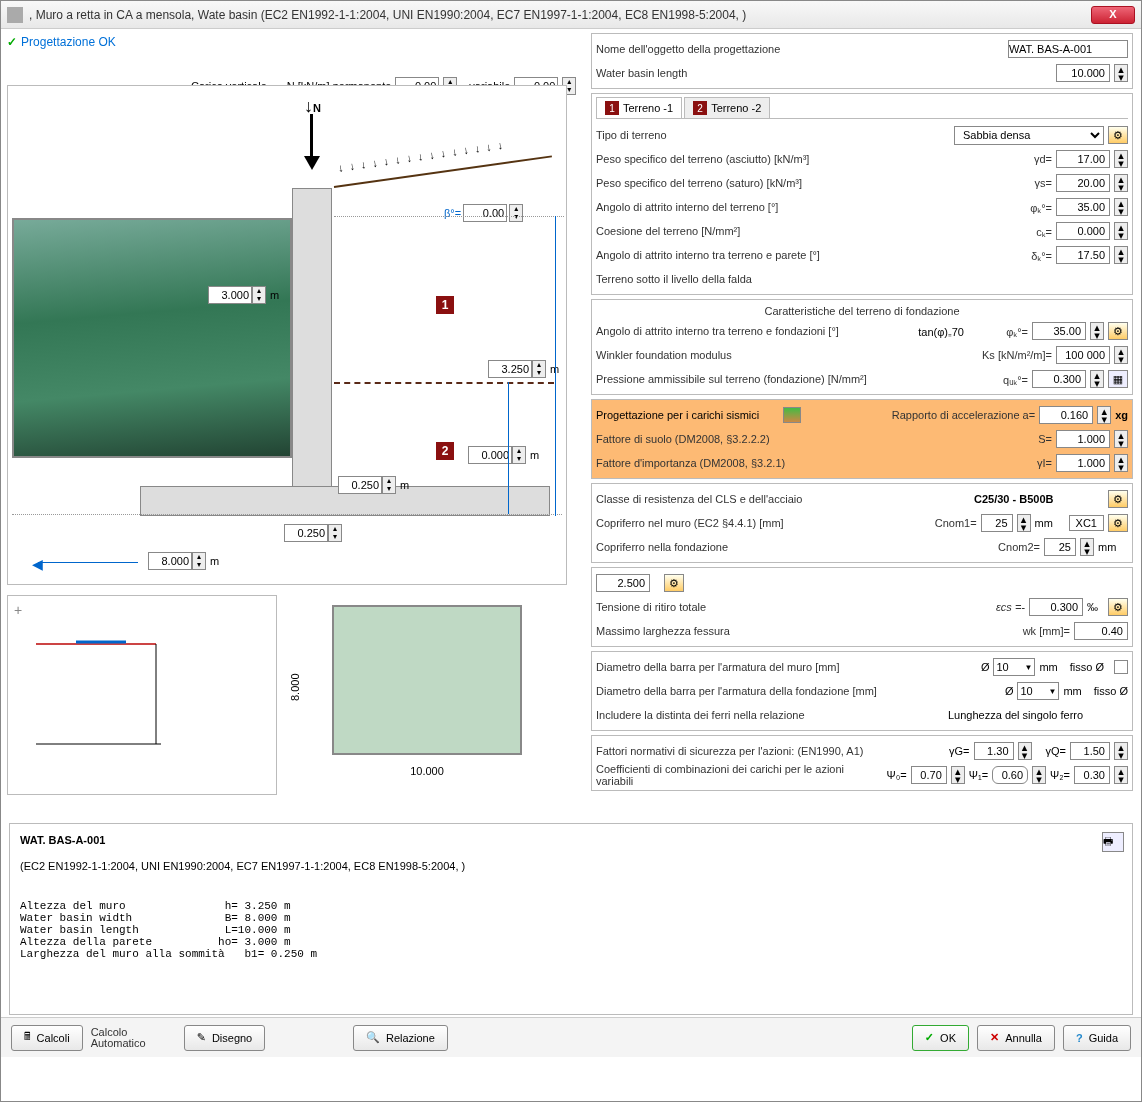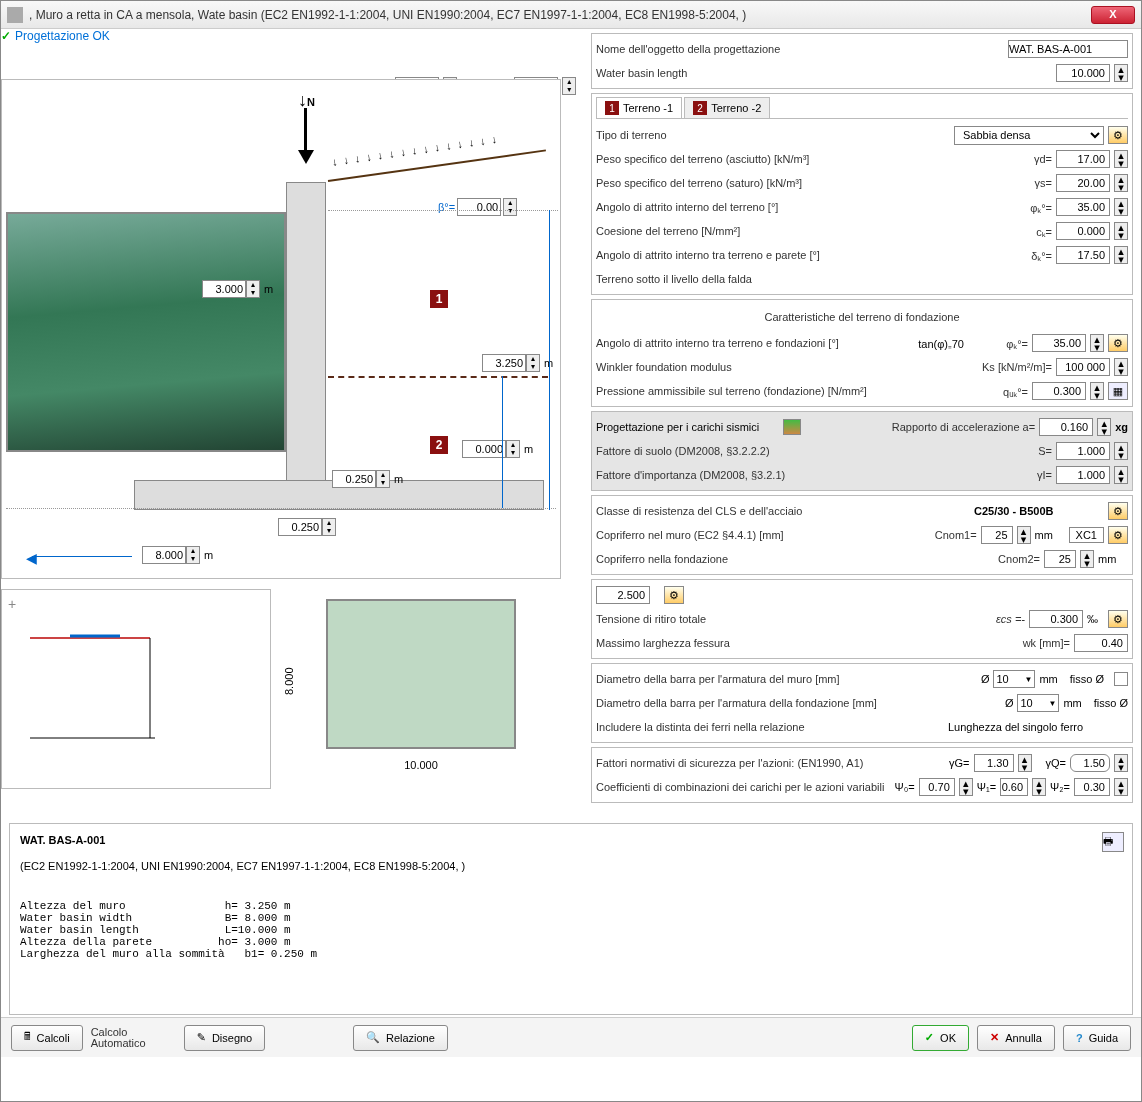--- a/index.html
+++ b/index.html
@@ -2,21 +2,21 @@
 <html><head>
 <meta charset="utf-8">
 <style>
 * { box-sizing: border-box; margin: 0; padding: 0; font-family: Tahoma, Arial, sans-serif; font-size: 11px; }
 body { background: #fff; width: 1142px; height: 1102px; position: relative; border: 1px solid #888; }
 .titlebar { height: 28px; background: linear-gradient(#f8f8f8,#e8e8e8); border-bottom: 1px solid #ccc; display: flex; align-items: center; padding: 0 6px; }
 .titlebar .icon { width: 16px; height: 16px; background: #aaa; margin-right: 6px; }
 .titlebar .title { flex: 1; color: #333; font-size: 12px; }
 .titlebar .close { width: 44px; height: 18px; background: linear-gradient(#e67,#c23); border: 1px solid #a12; border-radius: 3px; color: #fff; text-align: center; line-height: 14px; font-weight: bold; cursor: pointer; }
 .main { display: flex; height: 792px; }
-.left { width: 586px; position: relative; }
+.left { width: 586px; padding: 6px; position: relative; }
 .right { flex: 1; padding: 4px 8px 4px 4px; }
 .status-ok { color: #0070d8; font-size: 12px; display:flex; align-items:center; gap:4px;}
 .status-ok::before { content:"✓"; color:#0a0; font-weight:bold;}
 .diagram { width: 560px; height: 500px; border: 1px solid #bbb; margin-top: 6px; position: relative; background: #fff; }
 .dg-input { width: 44px; height: 18px; border: 1px solid #888; text-align: right; padding-right: 2px; font-size: 11px; }
 .dg-spin { width: 14px; height: 18px; border: 1px solid #888; background: #eee; display:inline-block; vertical-align:top; font-size:8px; text-align:center; line-height:8px;}
 .dg-m { margin-left: 4px; }
 .red-sq { background:#8a1010; color:#fff; width:18px; height:18px; display:flex; align-items:center; justify-content:center; font-weight:bold; font-size:12px;}
 .arrow-down { font-size: 18px; }
 .lower-left { display:flex; margin-top:10px; gap: 20px;}
@@ -32,22 +32,22 @@
 .row .inp { width: 54px; height:18px; border:1px solid #888; text-align:right; padding-right:4px; font-size:11px;}
 .row .spin { width:14px; height:18px; border:1px solid #888; background:#eee; font-size:8px; display:flex; flex-direction:column;}
 .row .spin div{height:9px; text-align:center; line-height:8px; cursor:pointer;}
 .row .unit { width: 30px; }
 .tabs { display:flex; border-bottom:1px solid #bbb; margin-bottom:4px;}
 .tab { padding:3px 8px; border:1px solid #bbb; border-bottom:none; background:#eee; display:flex; align-items:center; gap:4px; cursor:pointer; margin-right:2px;}
 .tab.active { background:#fff; }
 .tab .num { background:#8a1010; color:#fff; width:14px; height:14px; display:flex; align-items:center; justify-content:center; font-size:10px;}
 .select { height:19px; border:1px solid #888; background:#fff; padding:0 4px;}
 .btn-icon { width:20px; height:18px; border:1px solid #888; background:linear-gradient(#ffe,#fc6); cursor:pointer; display:inline-flex; align-items:center; justify-content:center;}
-.section-title { text-align:center; color:#333; margin:8px 0;}
-.cream { background:#e5e5e5; }
+.section-title { text-align:center; color:#333; margin:2px 0;}
+.cream { background:#fdba74; }
 .checkbox { width:14px; height:14px; border:1px solid #888;}
 .dropdown { width:42px; height:18px; border:1px solid #888; display:flex; align-items:center; justify-content:space-between; padding:0 2px; background:#fff;}
 .dropdown .arr{font-size:8px;}
 
 .report { height: 192px; border:1px solid #bbb; margin:2px 8px; padding:10px; font-family: 'Courier New', monospace; font-size:12px; overflow:hidden; background:#fff; position:relative;}
 .report .print-btn { position:absolute; right:8px; top:8px; width:22px; height:20px; border:1px solid #888; background:#eef; cursor:pointer;}
 .report .name { font-weight:bold;}
 .report .sub { text-decoration: underline;}
 
 .bottombar { height: 40px; border-top:1px solid #ccc; display:flex; align-items:center; padding:0 10px; gap:8px; background:#f4f4f4;}
@@ -402,36 +402,36 @@
     <div class="panel">
       <div class="row">
           <span class="lbl">Fattori normativi di sicurezza per l'azioni: (EN1990, A1)</span>
           <span>γG=</span>
           <input class="inp" style="width: 40px;" value="1.30">
           <div class="spin">
             <div>▴</div>
             <div>▾</div>
           </div>
           <span style="margin-left:10px;">γQ=</span>
-          <input class="inp" style="width: 40px; border-radius: 6px;" value="1.50">
+          <input class="inp" style="width: 40px;" value="1.50">
           <div class="spin">
             <div>▴</div>
             <div>▾</div>
           </div>
         </div>
       <div class="row">
           <span class="lbl">Coefficienti di combinazioni dei carichi per le azioni variabili</span>
           <span>Ψ₀=</span>
           <input class="inp" style="width: 36px;" value="0.70">
           <div class="spin">
             <div>▴</div>
             <div>▾</div>
           </div>
           <span>Ψ₁=</span>
-          <input class="inp" style="width: 28px;" value="0.60">
+          <input class="inp" style="width: 36px; border-radius: 6px;" value="0.60">
           <div class="spin">
             <div>▴</div>
             <div>▾</div>
           </div>
           <span>Ψ₂=</span>
           <input class="inp" style="width: 36px;" value="0.30">
           <div class="spin">
             <div>▴</div>
             <div>▾</div>
           </div>

